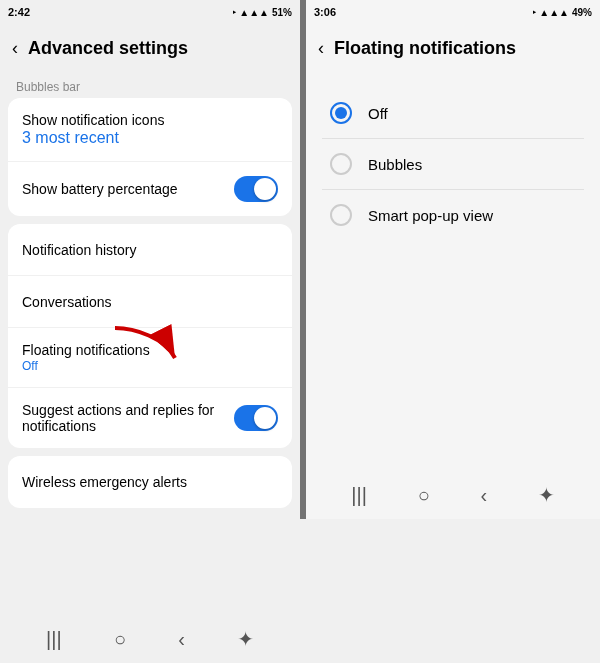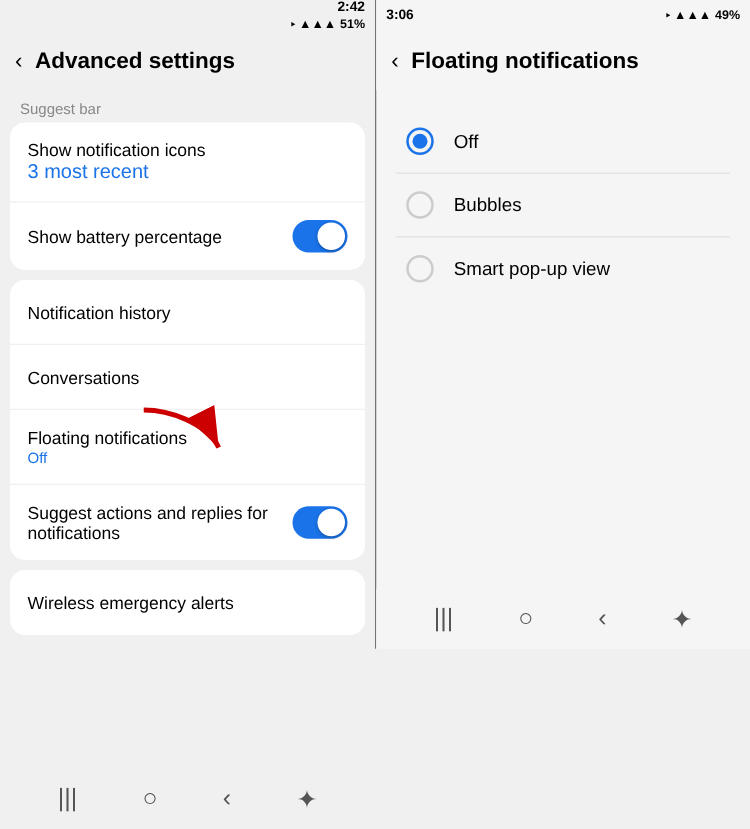--- a/index.html
+++ b/index.html
@@ -18,27 +18,26 @@
       height: 663px;
       background: #f0f0f0;
       display: flex;
       flex-direction: column;
     }
 
     .status-bar {
       height: 24px;
       background: #f0f0f0;
       display: flex;
-      align-items: flex-end;
+      align-items: center;
       justify-content: space-between;
       padding: 0 8px;
       font-size: 11px;
       font-weight: 600;
       color: #000;
-      flex-direction: column;
     }
 
     .status-bar-left {
       display: flex;
       align-items: center;
       gap: 3px;
     }
     .status-bar-right {
       display: flex;
       align-items: center;
@@ -186,21 +185,21 @@
       cursor: pointer;
     }
 
     
     .right-panel {
       width: 300px;
       height: 519px;
       background: #f5f5f5;
       display: flex;
       flex-direction: column;
-      border-left: 1px solid #737373;
+      border-left: 6px solid #737373;
     }
 
     .right-status-bar {
       height: 24px;
       background: #f5f5f5;
       display: flex;
       align-items: center;
       justify-content: space-between;
       padding: 0 8px;
       font-size: 11px;
@@ -298,21 +297,21 @@
     </div>
   </div>
 
   <div class="top-bar">
     <span class="back-arrow">‹</span>
     <span class="top-bar-title">Advanced settings</span>
   </div>
 
   <div class="content-area">
 
-    <div class="section-label">Suggest bar</div>
+    <div class="section-label">Bubbles bar</div>
     <div class="settings-card">
       <div class="settings-item">
         <div class="settings-item-text">
           <span class="settings-item-title">Show notification icons</span>
           <span class="settings-item-subtitle">3 most recent</span>
         </div>
       </div>
       <div class="settings-item">
         <div class="settings-item-text">
           <span class="settings-item-title">Show battery percentage</span>

